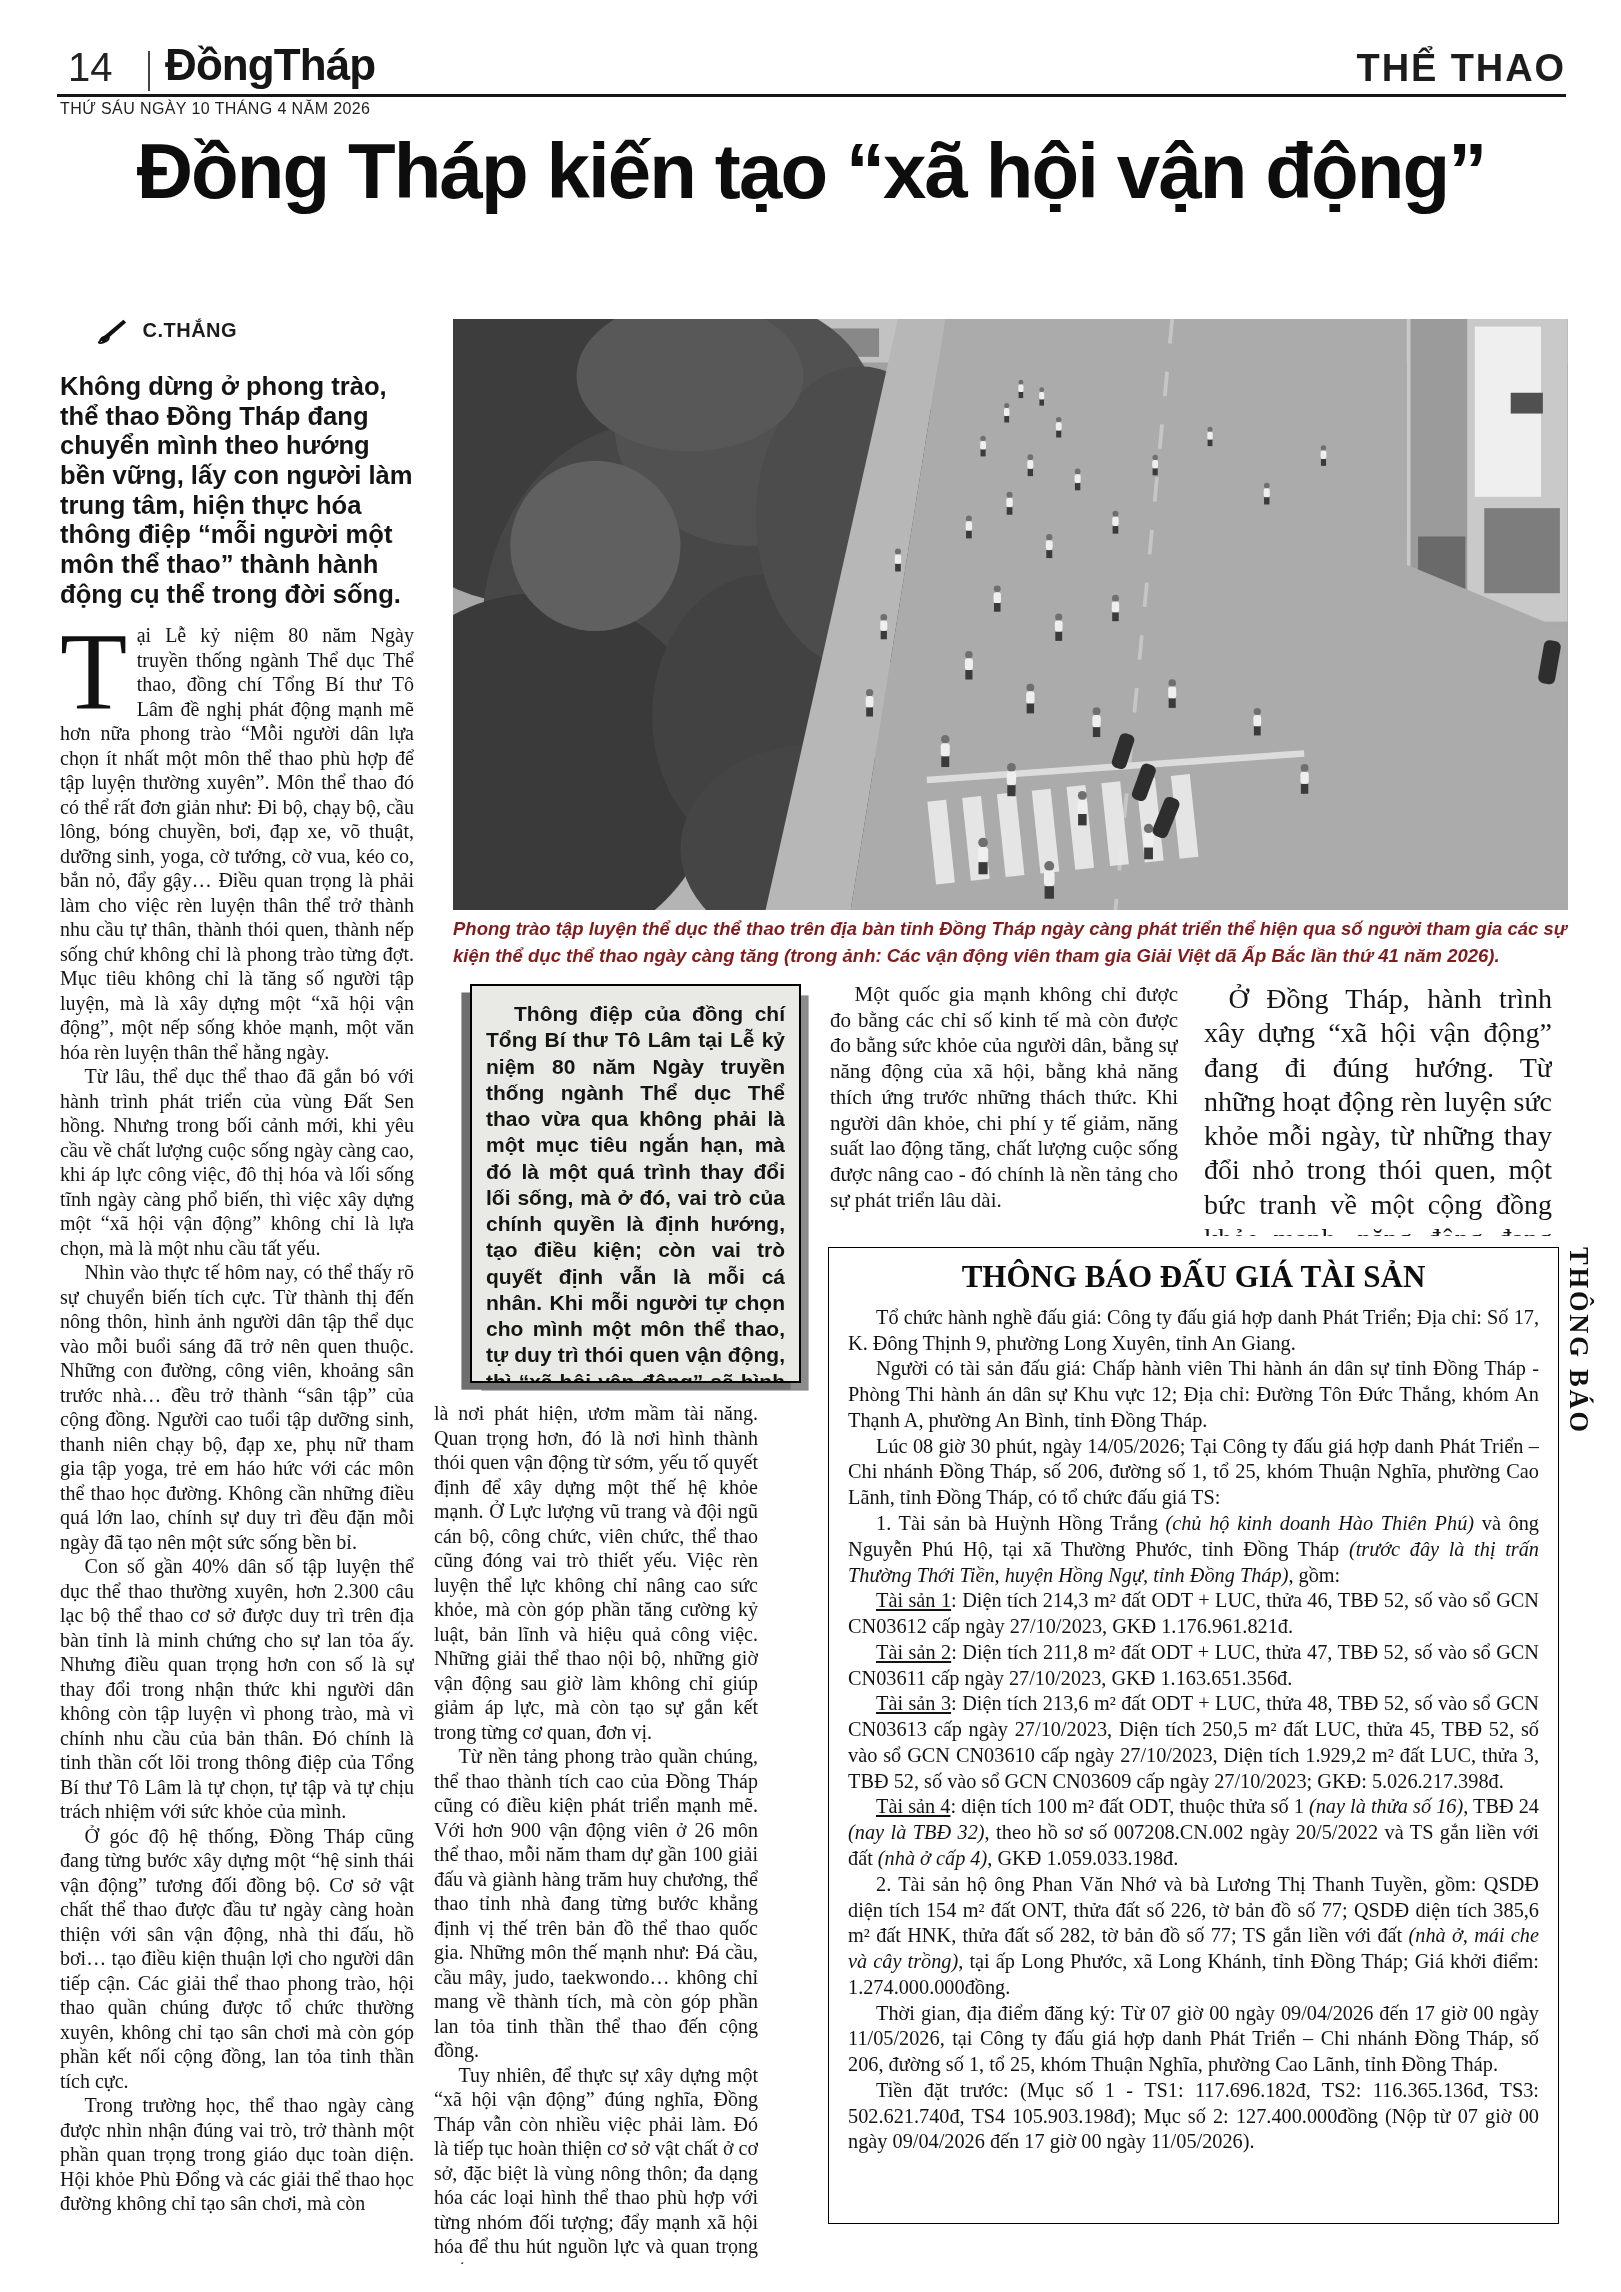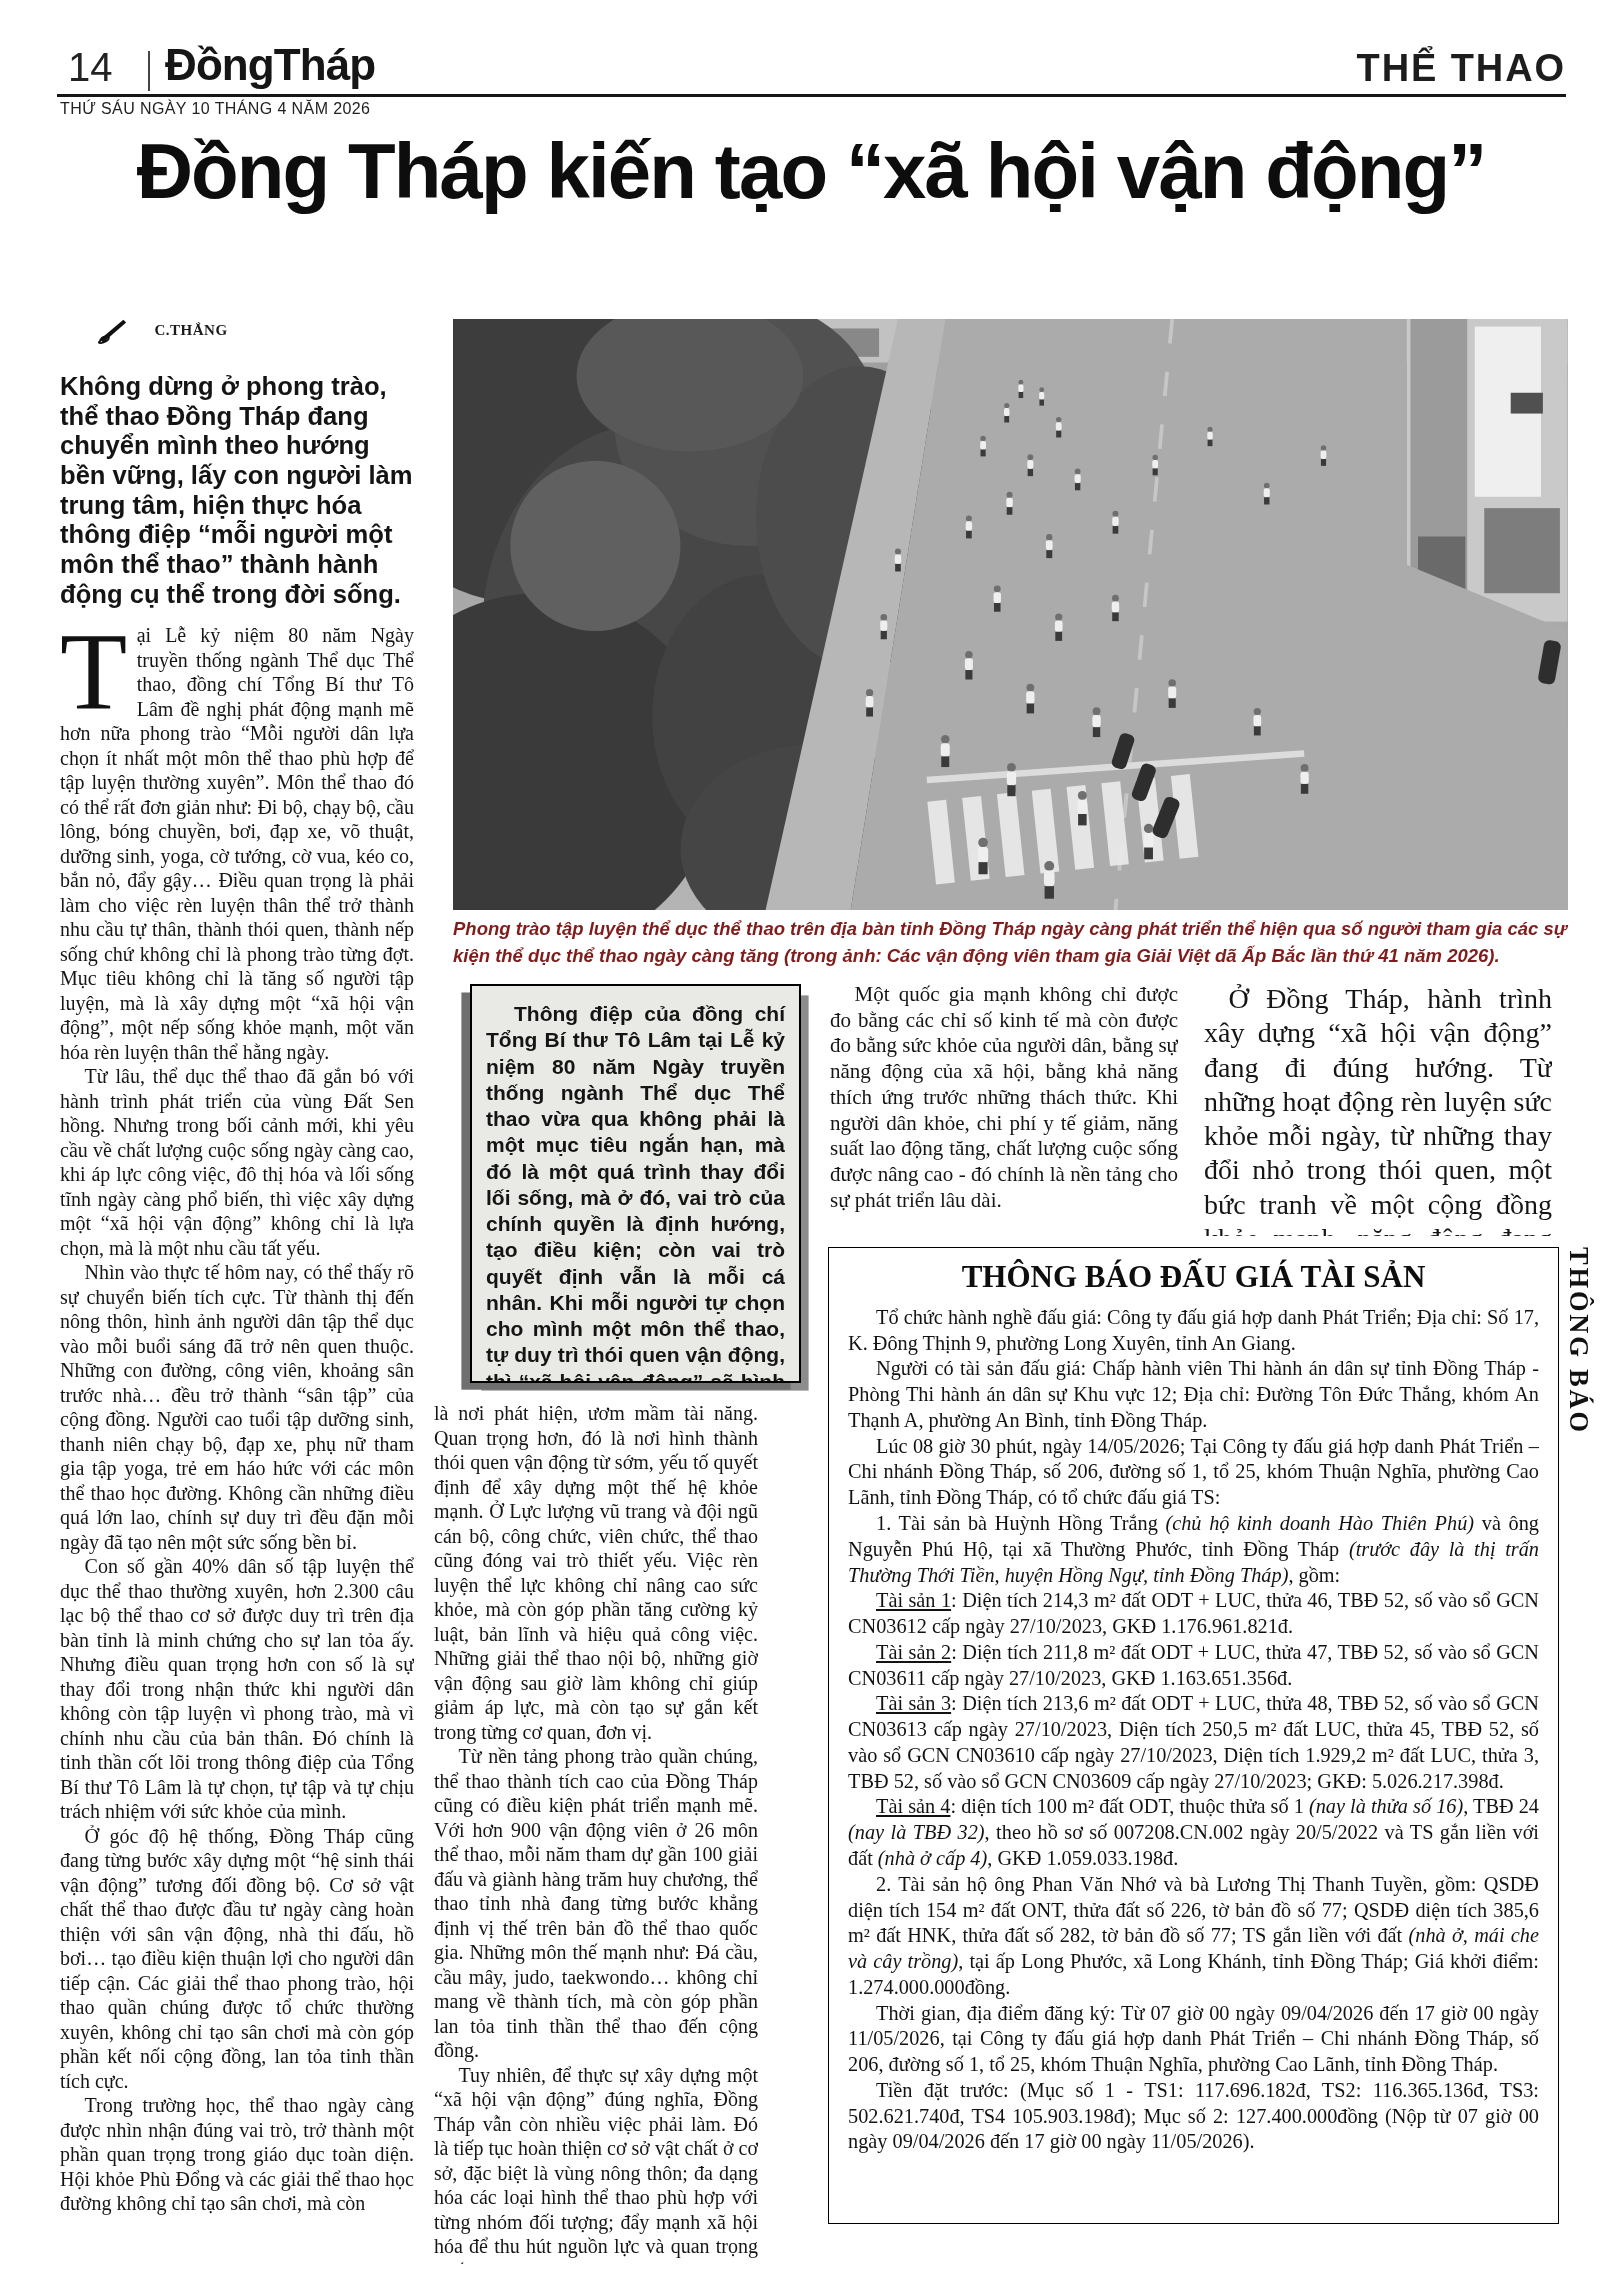--- a/index.html
+++ b/index.html
@@ -15,21 +15,21 @@
         font-size:38px;font-weight:600;letter-spacing:1.9px;color:#1d1d1d;}
   .head-rule{position:absolute;left:57px;top:94px;width:1509px;height:2.8px;background:#161616;}
   .date-line{position:absolute;left:60px;top:100px;font-family:"Liberation Sans",sans-serif;
         font-size:16px;font-weight:500;letter-spacing:0.4px;color:#222;}
   
   .headline{position:absolute;left:55px;top:131px;width:1512px;text-align:center;
         font-family:"Liberation Sans",sans-serif;font-size:78px;font-weight:800;
         letter-spacing:-1.9px;line-height:1.05;color:#0d0d0d;white-space:nowrap;}
   .byline{position:absolute;left:95px;top:316px;display:flex;align-items:center;gap:9.5px;}
   .byline .pen{width:38px;height:28px;}
-  .byline .author{font-family:Liberation Serif, serif;font-weight:700;font-size:15px;letter-spacing:0.5px;margin-left:12px;}
+  .byline .author{font-family:Liberation Sans, sans-serif;font-weight:700;font-size:20px;letter-spacing:0.5px;}
   .lead{position:absolute;left:60px;top:372px;width:356px;
         font-family:"Liberation Sans",sans-serif;font-weight:700;font-size:25.6px;line-height:1.16;color:#141414;}
   
   .serif-col{position:absolute;font-family:"Liberation Serif",serif;font-size:20px;line-height:1.225;
         text-align:justify;color:#151515;overflow:hidden;}
   .serif-col p{margin:0;text-indent:24.6px;}
   .serif-col p.noindent{text-indent:0;}
   .dropcap{float:left;font-family:"Liberation Serif",serif;font-size:110px;line-height:.82;
         padding:3.8px 9.5px 0 0;font-weight:400;color:#111;}
   #col1{left:60px;top:623px;width:354px;height:1641px;}

